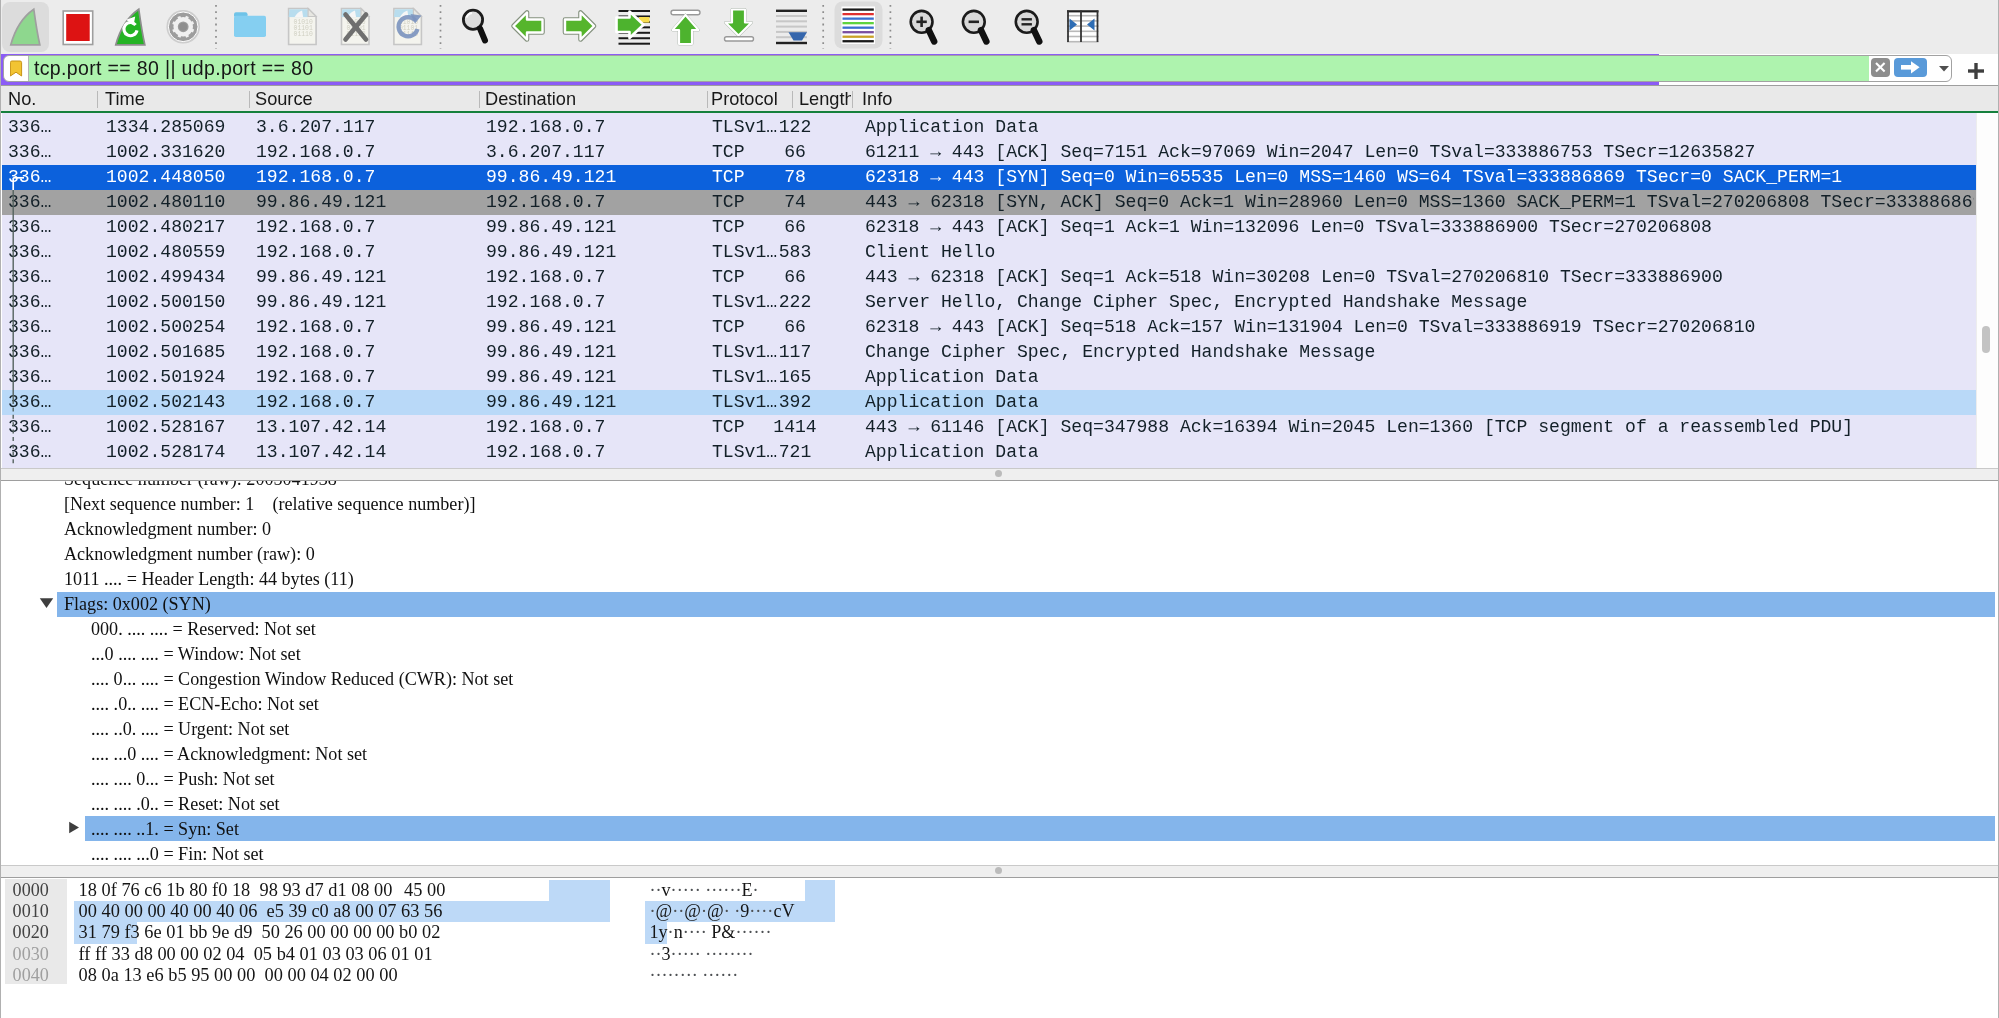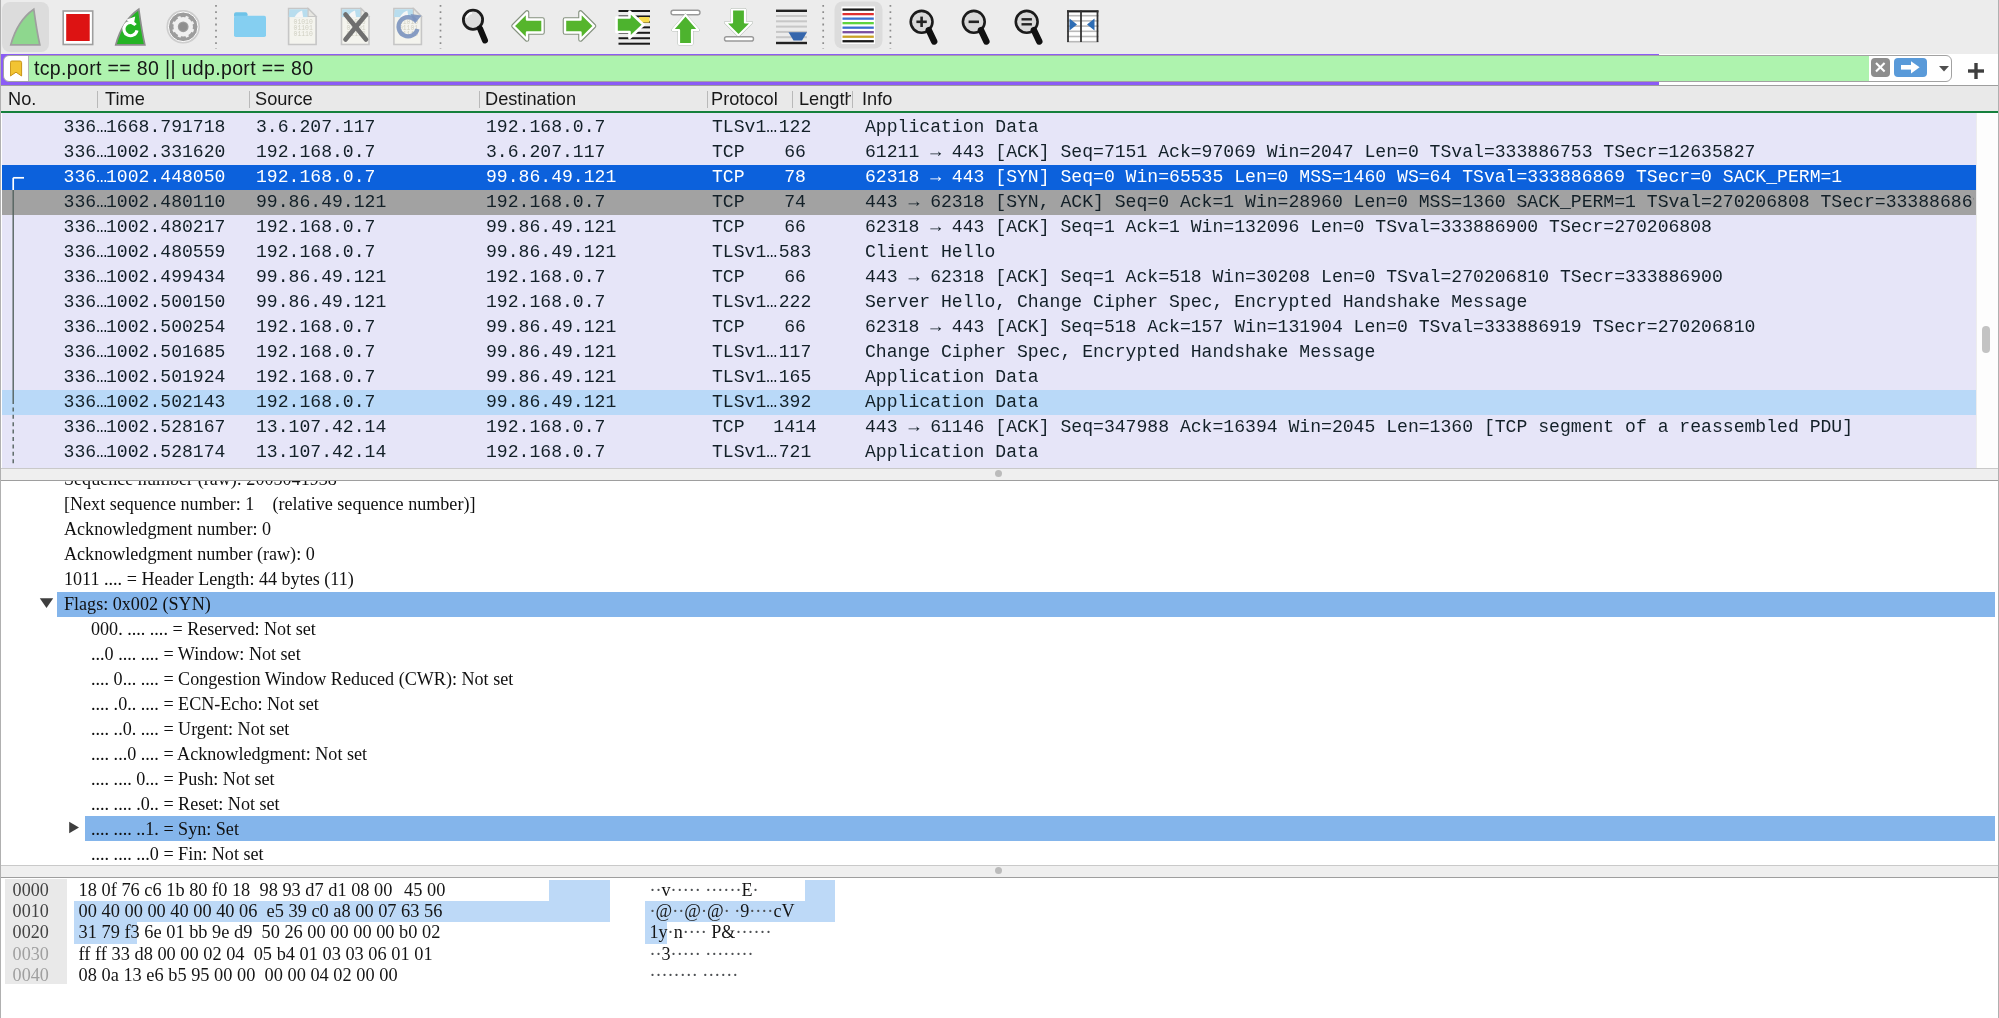--- a/index.html
+++ b/index.html
@@ -11,21 +11,21 @@
 #fgreen{left:24px;top:0;width:1841px;height:25px;background:#aef3ae;border-left:1px solid #b5b5b5}
 #ftext{left:30px;top:0;height:25px;line-height:25px;font-size:19.5px;letter-spacing:0.35px;color:#161616;white-space:pre}
 #fx{left:1867px;top:2.6px;width:18.6px;height:18.6px;background:#8d8d8d;border-radius:4px}
 #fgo{left:1890.4px;top:2.6px;width:33px;height:18.6px;background:#599ad9;border-radius:4px}
 #header{left:0;top:85px;width:1999px;height:28px;background:#e9e9e9;border-top:1px solid #9e9e9e;border-bottom:2px solid #15803d}
 .hl{top:0;height:26px;line-height:26px;font-size:18.2px;color:#181818;white-space:pre}
 .hsep{top:5px;width:1px;height:17px;background:#b9b9b9}
 #rows{left:0;top:113px;width:1999px;height:354.7px;background:#e6e5f8}
 .r{position:absolute;left:2px;width:1974px;height:25px;font-family:"Liberation Mono",monospace;font-size:18.1px;color:#132028;overflow:hidden}
 .r span{position:absolute;top:0;height:25px;line-height:25.6px;white-space:pre}
-.cn{left:12px;width:93px;text-align:right}
+.cn{left:6px;width:93px;}
 .ct{left:104px}.cs{left:254px}.cd{left:484px}.cp{left:710px}
 .cl{left:738px;width:110px;text-align:center}
 .ci{left:863px;width:1109px;overflow:hidden}
 .bg-lav{background:#e6e5f8}
 .bg-sel{background:#0c61dc;color:#fff}
 .bg-gray{background:#a2a2a2}
 .bg-lblue{background:#b9d9f8}
 #vtrack{left:1976px;top:113px;width:23px;height:354.7px;background:#fdfdfd;border-left:1px solid #ededed}
 #vthumb{left:1981.5px;top:326px;width:8.6px;height:27px;background:#c3c3c3;border-radius:4.3px}
 .split{left:0;width:1999px;background:#efefef;border-top:1px solid #c9c9c9;border-bottom:1.5px solid #9e9e9e}
@@ -221,21 +221,21 @@
 <div class="hsep abs" style="left:96.5px"></div>
 <div class="hsep abs" style="left:248.5px"></div>
 <div class="hsep abs" style="left:478.5px"></div>
 <div class="hsep abs" style="left:706.5px"></div>
 <div class="hsep abs" style="left:792px"></div>
 <div class="hsep abs" style="left:852px"></div>
 </div>
 <div id="rows" class="abs">
 <div class="r bg-lav" style="top:2px">
       <span class="cn">336…</span>
-      <span class="ct">1668.791718</span>
+      <span class="ct">1334.285069</span>
       <span class="cs">3.6.207.117</span>
       <span class="cd">192.168.0.7</span>
       <span class="cp">TLSv1…</span>
       <span class="cl">122</span>
       <span class="ci">Application Data</span>
     </div>
 <div class="r bg-lav" style="top:27px">
       <span class="cn">336…</span>
       <span class="ct">1002.331620</span>
       <span class="cs">192.168.0.7</span>

